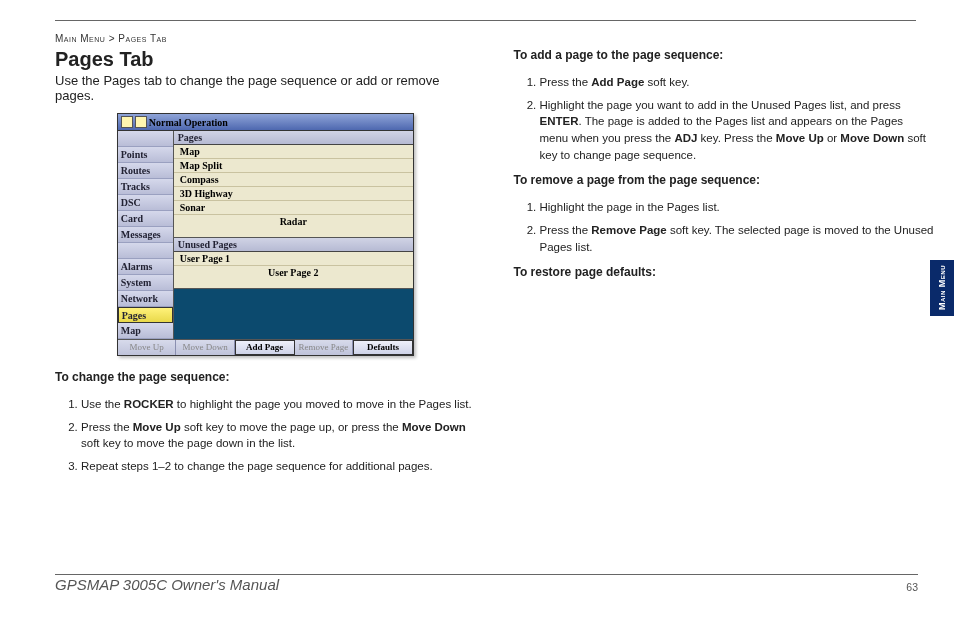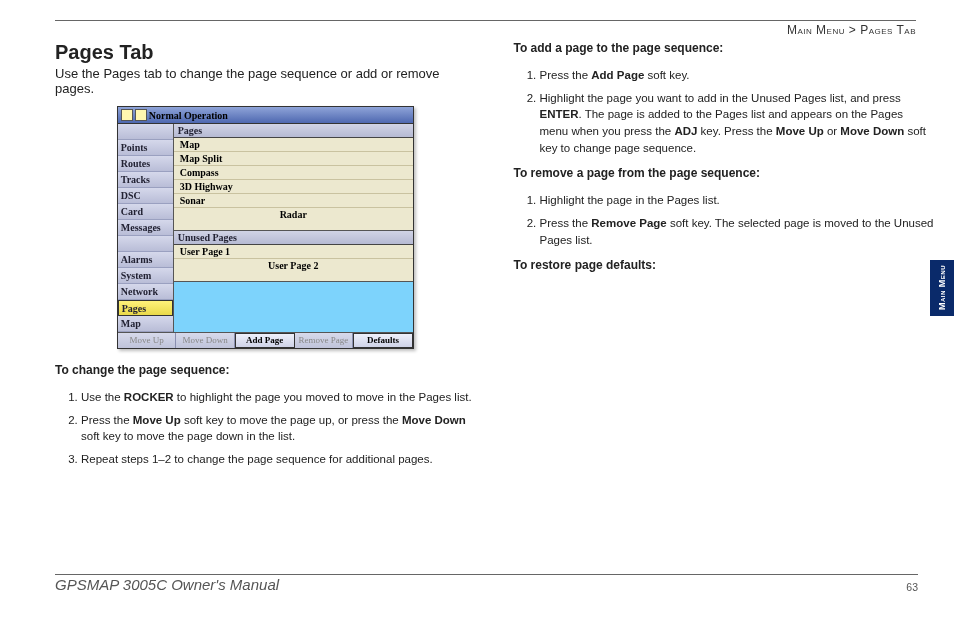--- a/index.html
+++ b/index.html
@@ -17,26 +17,26 @@
     left: 55px;
     right: 20px;
     top: 20px;
     bottom: 20px;
   }
   .topline {
     border-top: 1px solid #666;
     margin-right: 18px;
   }
   .breadcrumb {
-    text-align: right;
-    font-size: 12px;
+    text-align: left;
+    font-size: 10px;
     font-variant: small-caps;
     letter-spacing: .5px;
     color: #333;
-    margin-top: 2px;
+    margin-top: 12px;
     margin-right: 18px;
   }
   .breadcrumb .section { font-variant: small-caps; }
   .cols {
     display: flex;
     gap: 38px;
     margin-top: 4px;
   }
   .col { flex: 1 1 0; }
   h1 {
@@ -66,21 +66,21 @@
   b { font-weight: bold; }
 
   
   .figure {
     margin: 10px auto 14px auto;
     width: 295px;
     border: 1px solid #333;
     box-shadow: 2px 2px 3px rgba(0,0,0,.25);
     font-family: "Times New Roman", serif;
     font-size: 10px;
-    background: #7dd3fc;
+    background: #0c4a6e;
   }
   .titlebar {
     display: flex;
     align-items: center;
     background: linear-gradient(#8fa4d8, #4e68b0);
     color: #000;
     height: 14px;
     padding: 1px 3px;
     border-bottom: 1px solid #333;
     font-weight: bold;

